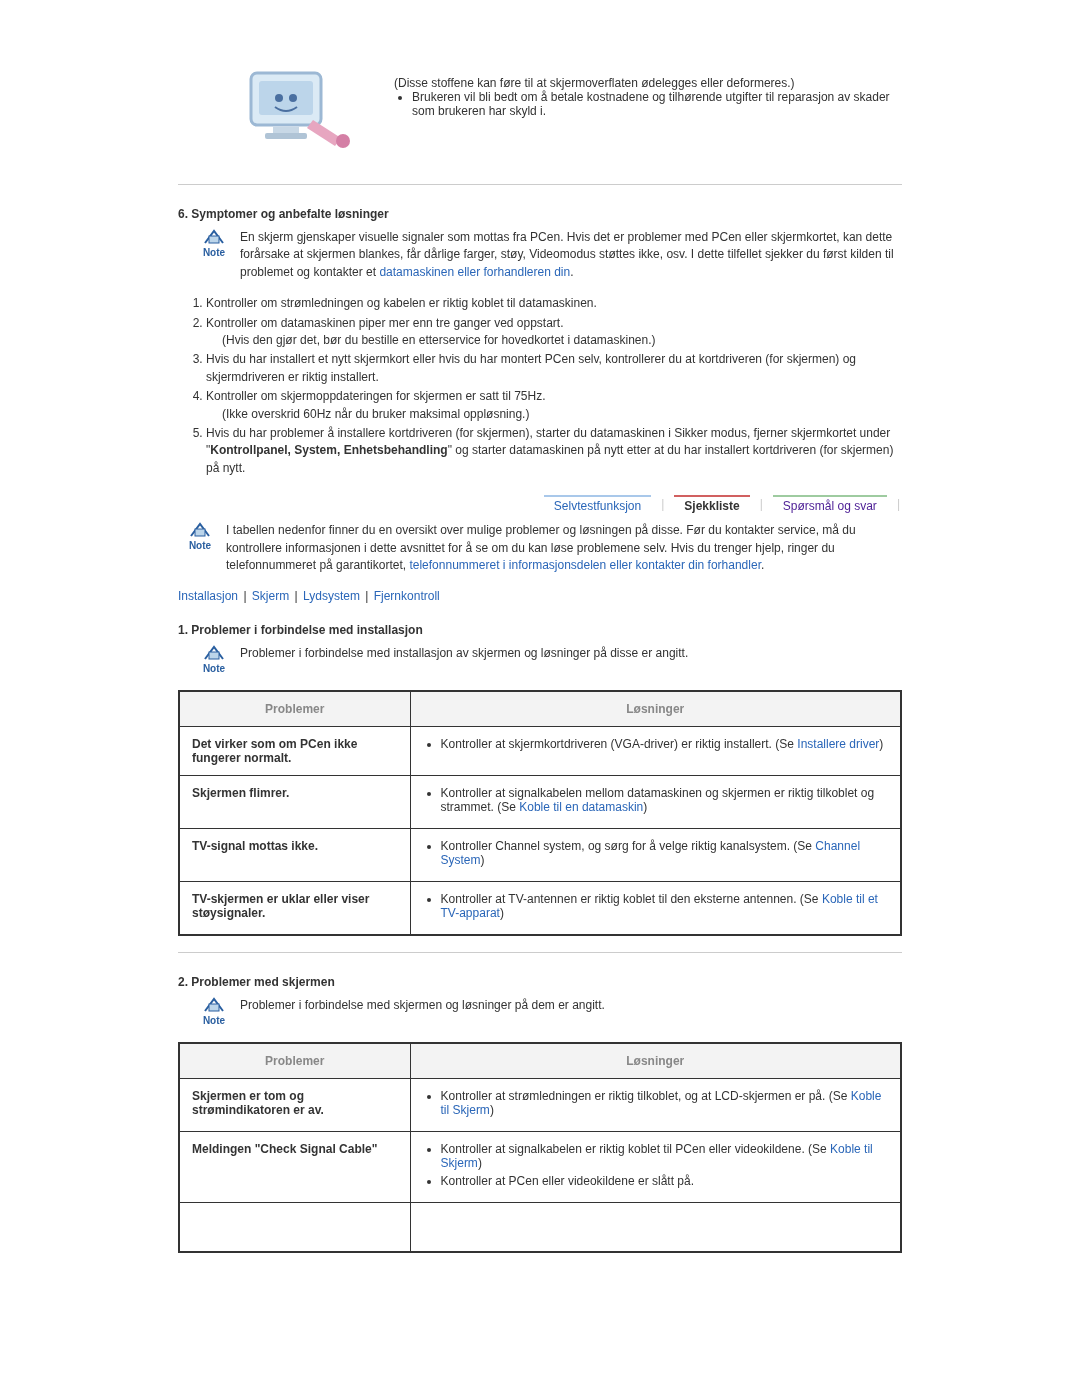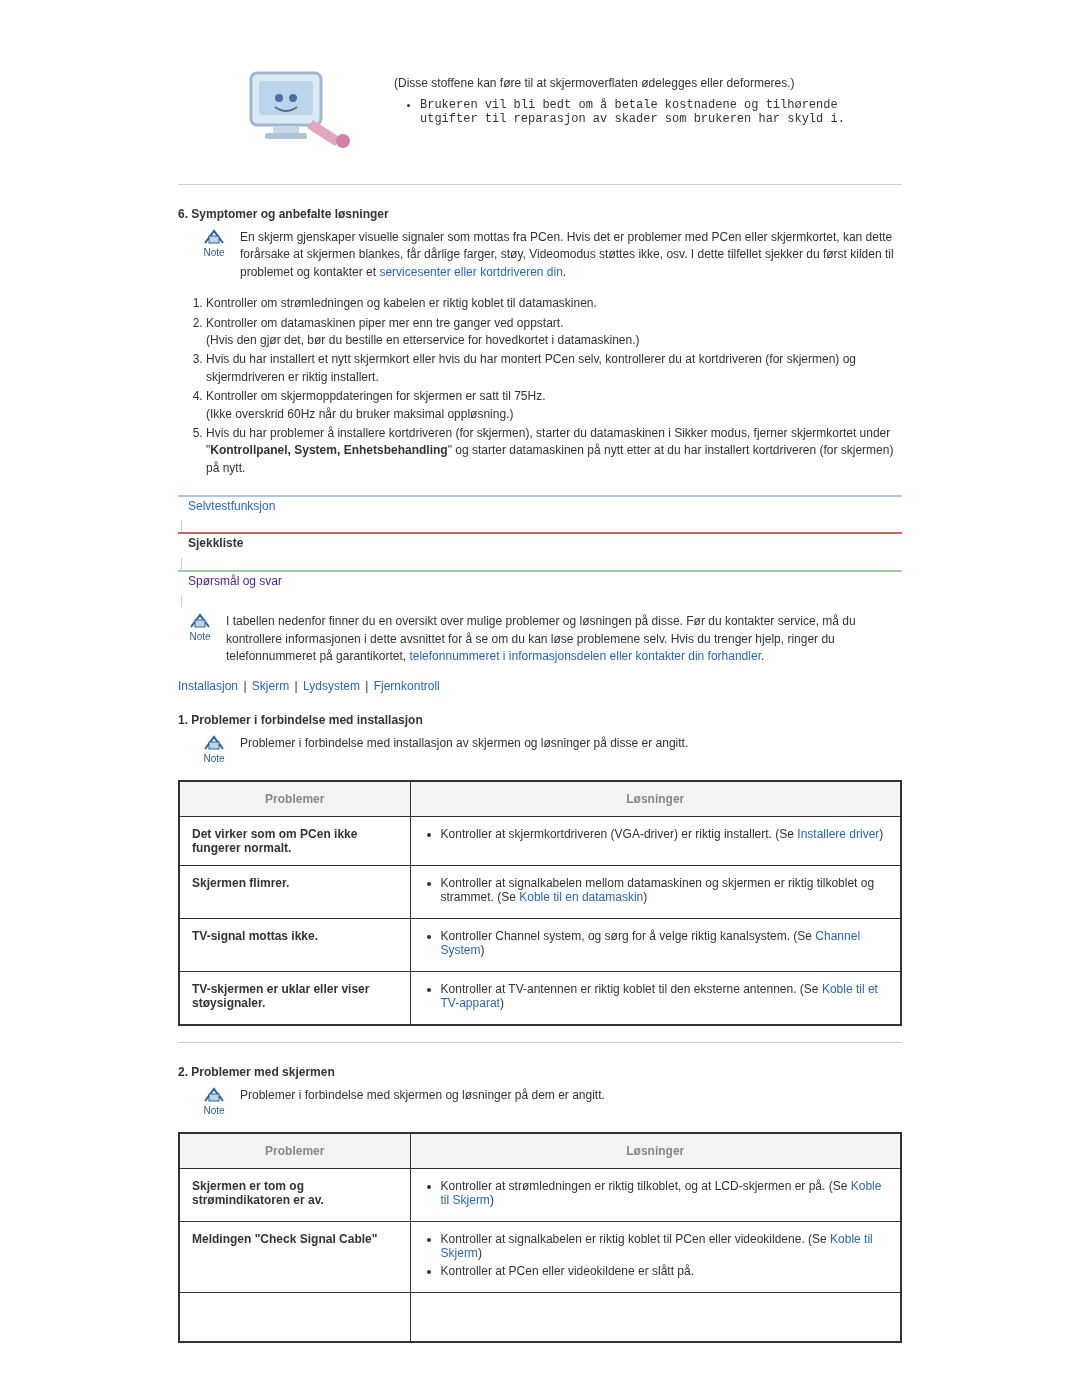--- a/index.html
+++ b/index.html
@@ -19,37 +19,37 @@
   .content {
     margin: 0 140px;
   }
   .top-row { display: flex; align-items: flex-start; gap: 36px; margin-bottom: 24px; }
   .monitor-art {
     width: 120px; height: 100px; flex: 0 0 auto;
     margin-left: 60px;
     display: flex; align-items: center; justify-content: center;
   }
   .top-text { padding-top: 16px; }
-  .top-text ul { margin: 8px; padding-left: 18px; font-family: Liberation Mono, monospace; }
+  .top-text ul { margin: 0; padding-left: 18px; }
   .top-text li { margin-bottom: 4px; }
   hr.sep { border: none; border-top: 1px solid #ccc; margin: 16px 0 22px 0; }
   .section-title { font-weight: bold; margin-bottom: 8px; }
   .note-block { display: flex; gap: 10px; align-items: flex-start; }
   .note-badge {
     width: 32px; flex: 0 0 auto; text-align: center;
     font-size: 10px; color: #2a5fa0;
   }
   .note-badge svg { display: block; margin: 0 auto 2px auto; }
-  .note-label { font-weight: normal; color: #2a5fa0; font-size: 10px; }
+  .note-label { font-weight: bold; color: #2a5fa0; font-size: 10px; }
   .note-text { flex: 1; line-height: 1.45; }
   a, .link { color: #2a66b8; text-decoration: none; cursor: pointer; }
   ol.checklist { margin: 14px 0 8px 0; padding-left: 28px; }
   ol.checklist li { margin-bottom: 2px; line-height: 1.45; }
-  .subline { margin-left: 0; }
-  .tabs-img { display: flex; justify-content: flex-end; margin: 18px 0 6px 0; gap: 0; flex-direction: column; }
+  .subline { margin-left: 16px; }
+  .tabs-img { display: flex; justify-content: flex-end; margin: 18px 0 6px 0; gap: 8px; }
   .tab-word {
     font-size: 12px;
     padding: 2px 10px 1px 10px;
     border-bottom: 2px solid transparent;
     line-height: 1.2;
     display: inline-block;
   }
   .tab-selvtest  { color: #2a66b8; border-top: 2px solid #a9c8ea; }
   .tab-sjekk     { color: #333; font-weight: 600; border-top: 2px solid #d16060; }
   .tab-sporsmal  { color: #4c1d95; border-top: 2px solid #9ecba0; }
@@ -114,21 +114,21 @@
   <div class="section-title">6. Symptomer og anbefalte løsninger</div>
   <div class="note-block" style="margin-left:20px;">
     <div class="note-badge">
       <svg width="22" height="16">
             <path d="M2 14 L11 2 L20 14" fill="none" stroke="#2a5fa0" stroke-width="2"></path>
             <rect x="6" y="7" width="10" height="7" fill="#bcd5ea" stroke="#2a5fa0"></rect>
           </svg>
       <div class="note-label">Note</div>
     </div>
     <div class="note-text">
-      <span>En skjerm gjenskaper visuelle signaler som mottas fra PCen. Hvis det er problemer med PCen eller skjermkortet, kan dette forårsake at skjermen blankes, får dårlige farger, støy, Videomodus støttes ikke, osv. I dette tilfellet sjekker du først kilden til problemet og kontakter et </span><a class="link">servicesenter eller kortdriveren din</a><span>.</span>
+      <span>En skjerm gjenskaper visuelle signaler som mottas fra PCen. Hvis det er problemer med PCen eller skjermkortet, kan dette forårsake at skjermen blankes, får dårlige farger, støy, Videomodus støttes ikke, osv. I dette tilfellet sjekker du først kilden til problemet og kontakter et </span><a class="link">datamaskinen eller forhandleren din</a><span>.</span>
     </div>
   </div>
 
   <ol class="checklist">
     <li><span>Kontroller om strømledningen og kabelen er riktig koblet til datamaskinen.</span></li>
     <li>
       <span>Kontroller om datamaskinen piper mer enn tre ganger ved oppstart.</span><br>
       <span class="subline">(Hvis den gjør det, bør du bestille en etterservice for hovedkortet i datamaskinen.)</span>
     </li>
     <li><span>Hvis du har installert et nytt skjermkort eller hvis du har montert PCen selv, kontrollerer du at kortdriveren (for skjermen) og skjermdriveren er riktig installert.</span></li>

